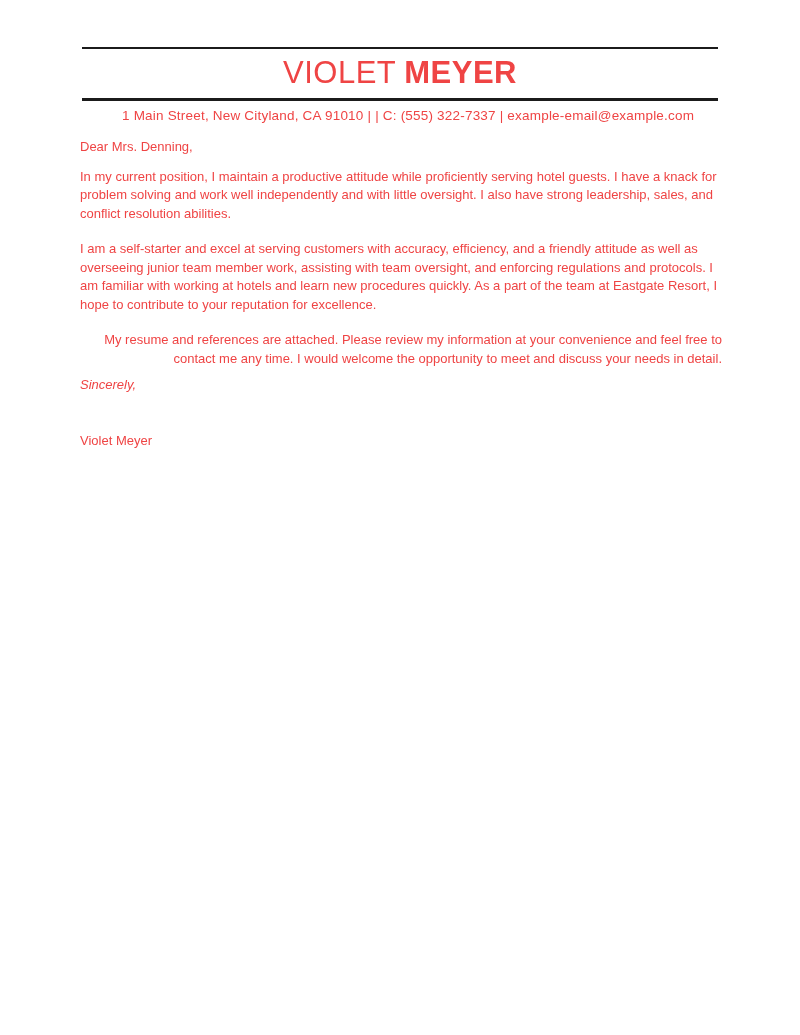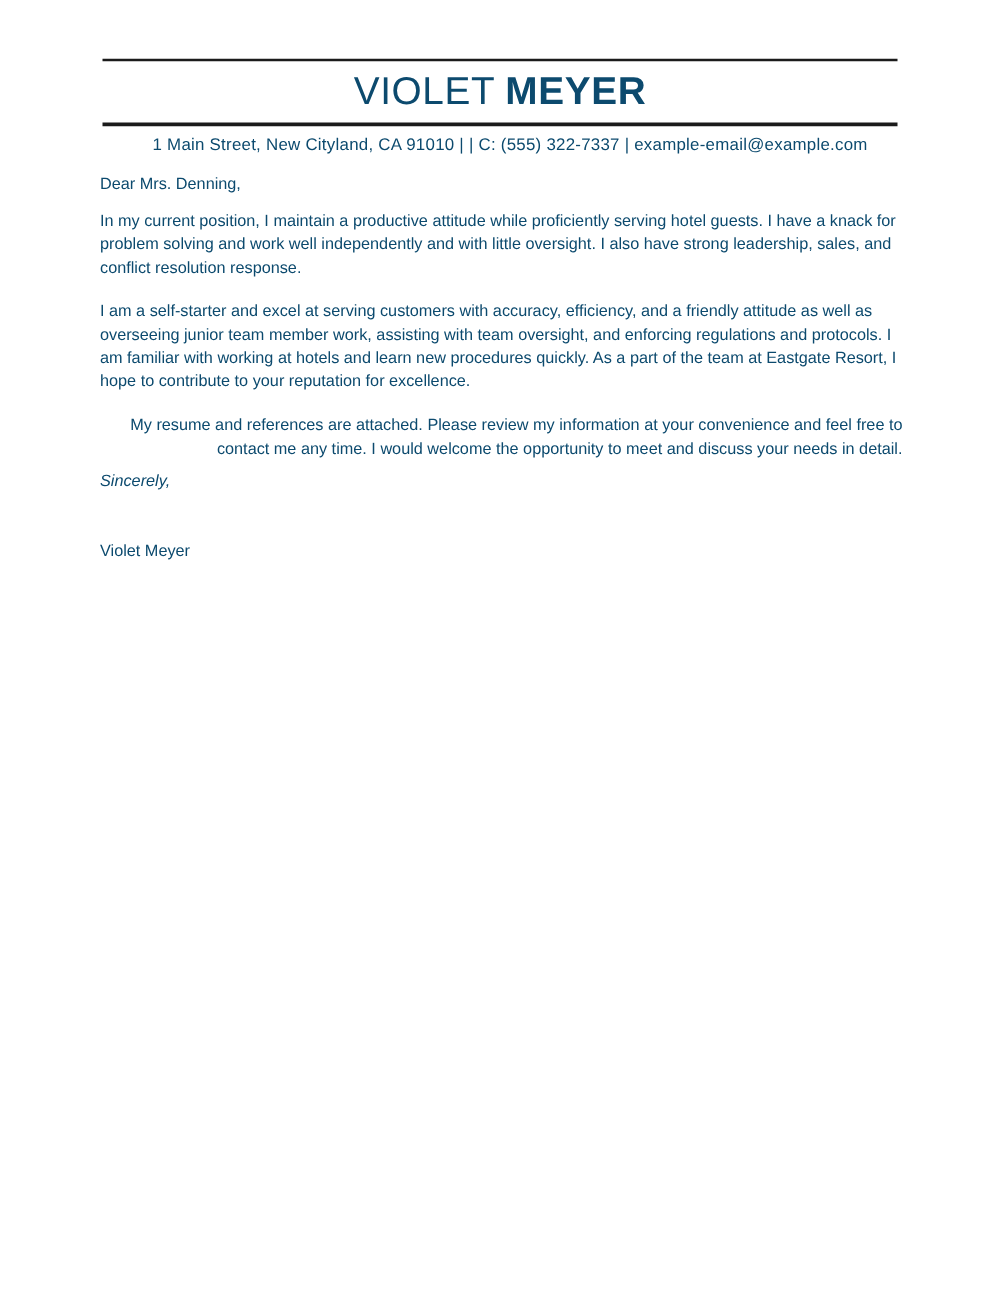--- a/index.html
+++ b/index.html
@@ -6,21 +6,21 @@
       margin: 0;
       padding: 0;
       background: #ffffff;
     }
     .page {
       position: relative;
       width: 800px;
       height: 1035px;
       background: #ffffff;
       font-family: "Liberation Sans", sans-serif;
-      color: #0c4a6e;
+      color: #ef4444;
       box-sizing: border-box;
       padding-top: 47px;
       overflow: hidden;
     }
     .header {
       margin: 0 82px;
     }
     .rule {
       border: none;
       background: #1b1b1b;
@@ -71,21 +71,21 @@
       <span class="name-first">VIOLET</span><span class="name-last">MEYER</span>
     </div>
     <div class="rule rule-bottom"></div>
     <div class="contact-line">1 Main Street, New Cityland, CA 91010 | | C: (555) 322-7337 | example-email@example.com</div>
   </div>
 
   <div class="letter-body">
     <p class="salutation">Dear Mrs. Denning,</p>
 
 
-    <p>In my current position, I maintain a productive attitude while proficiently serving hotel guests. I have a knack for problem solving and work well independently and with little oversight. I also have strong leadership, sales, and conflict resolution response.</p>
+    <p>In my current position, I maintain a productive attitude while proficiently serving hotel guests. I have a knack for problem solving and work well independently and with little oversight. I also have strong leadership, sales, and conflict resolution abilities.</p>
 
     <p>I am a self-starter and excel at serving customers with accuracy, efficiency, and a friendly attitude as well as overseeing junior team member work, assisting with team oversight, and enforcing regulations and protocols. I am familiar with working at hotels and learn new procedures quickly. As a part of the team at Eastgate Resort, I hope to contribute to your reputation for excellence.</p>
 
     <p class="par-last">My resume and references are attached. Please review my information at your convenience and feel free to contact me any time. I would welcome the opportunity to meet and discuss your needs in detail.</p>
 
     <p class="closing">Sincerely,</p>
 
     <p class="signature">Violet Meyer</p>
   </div>
 

